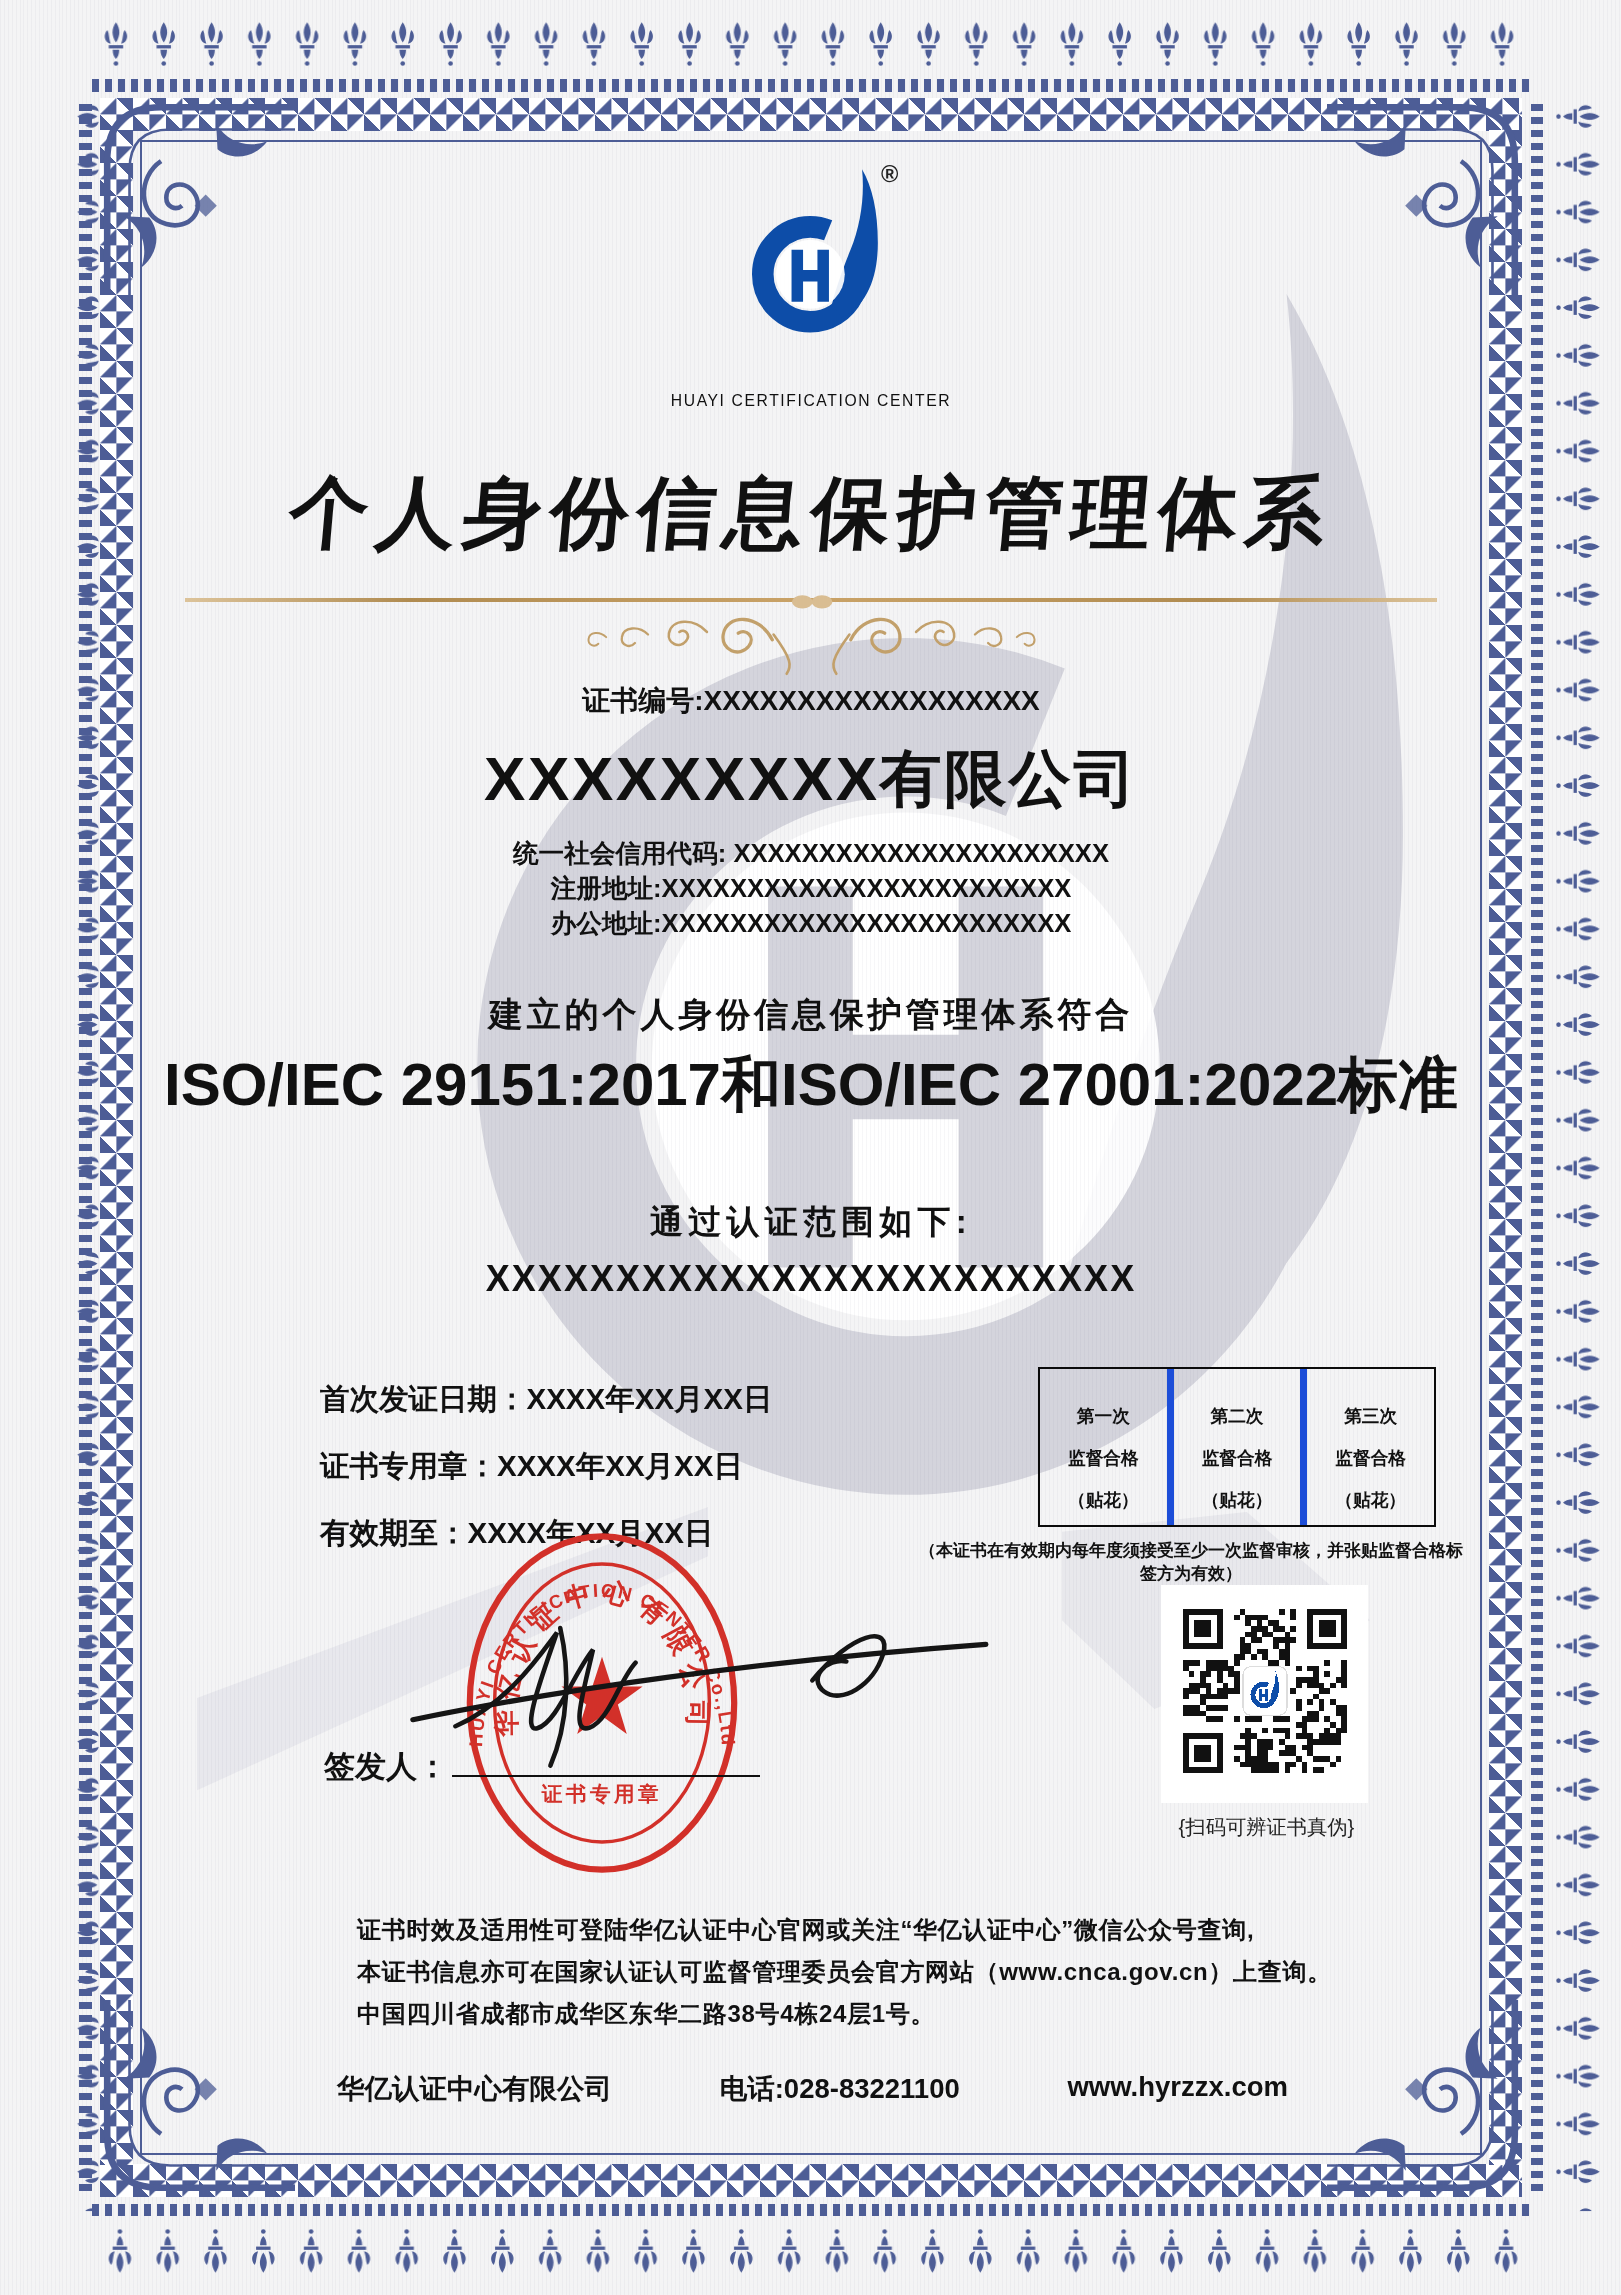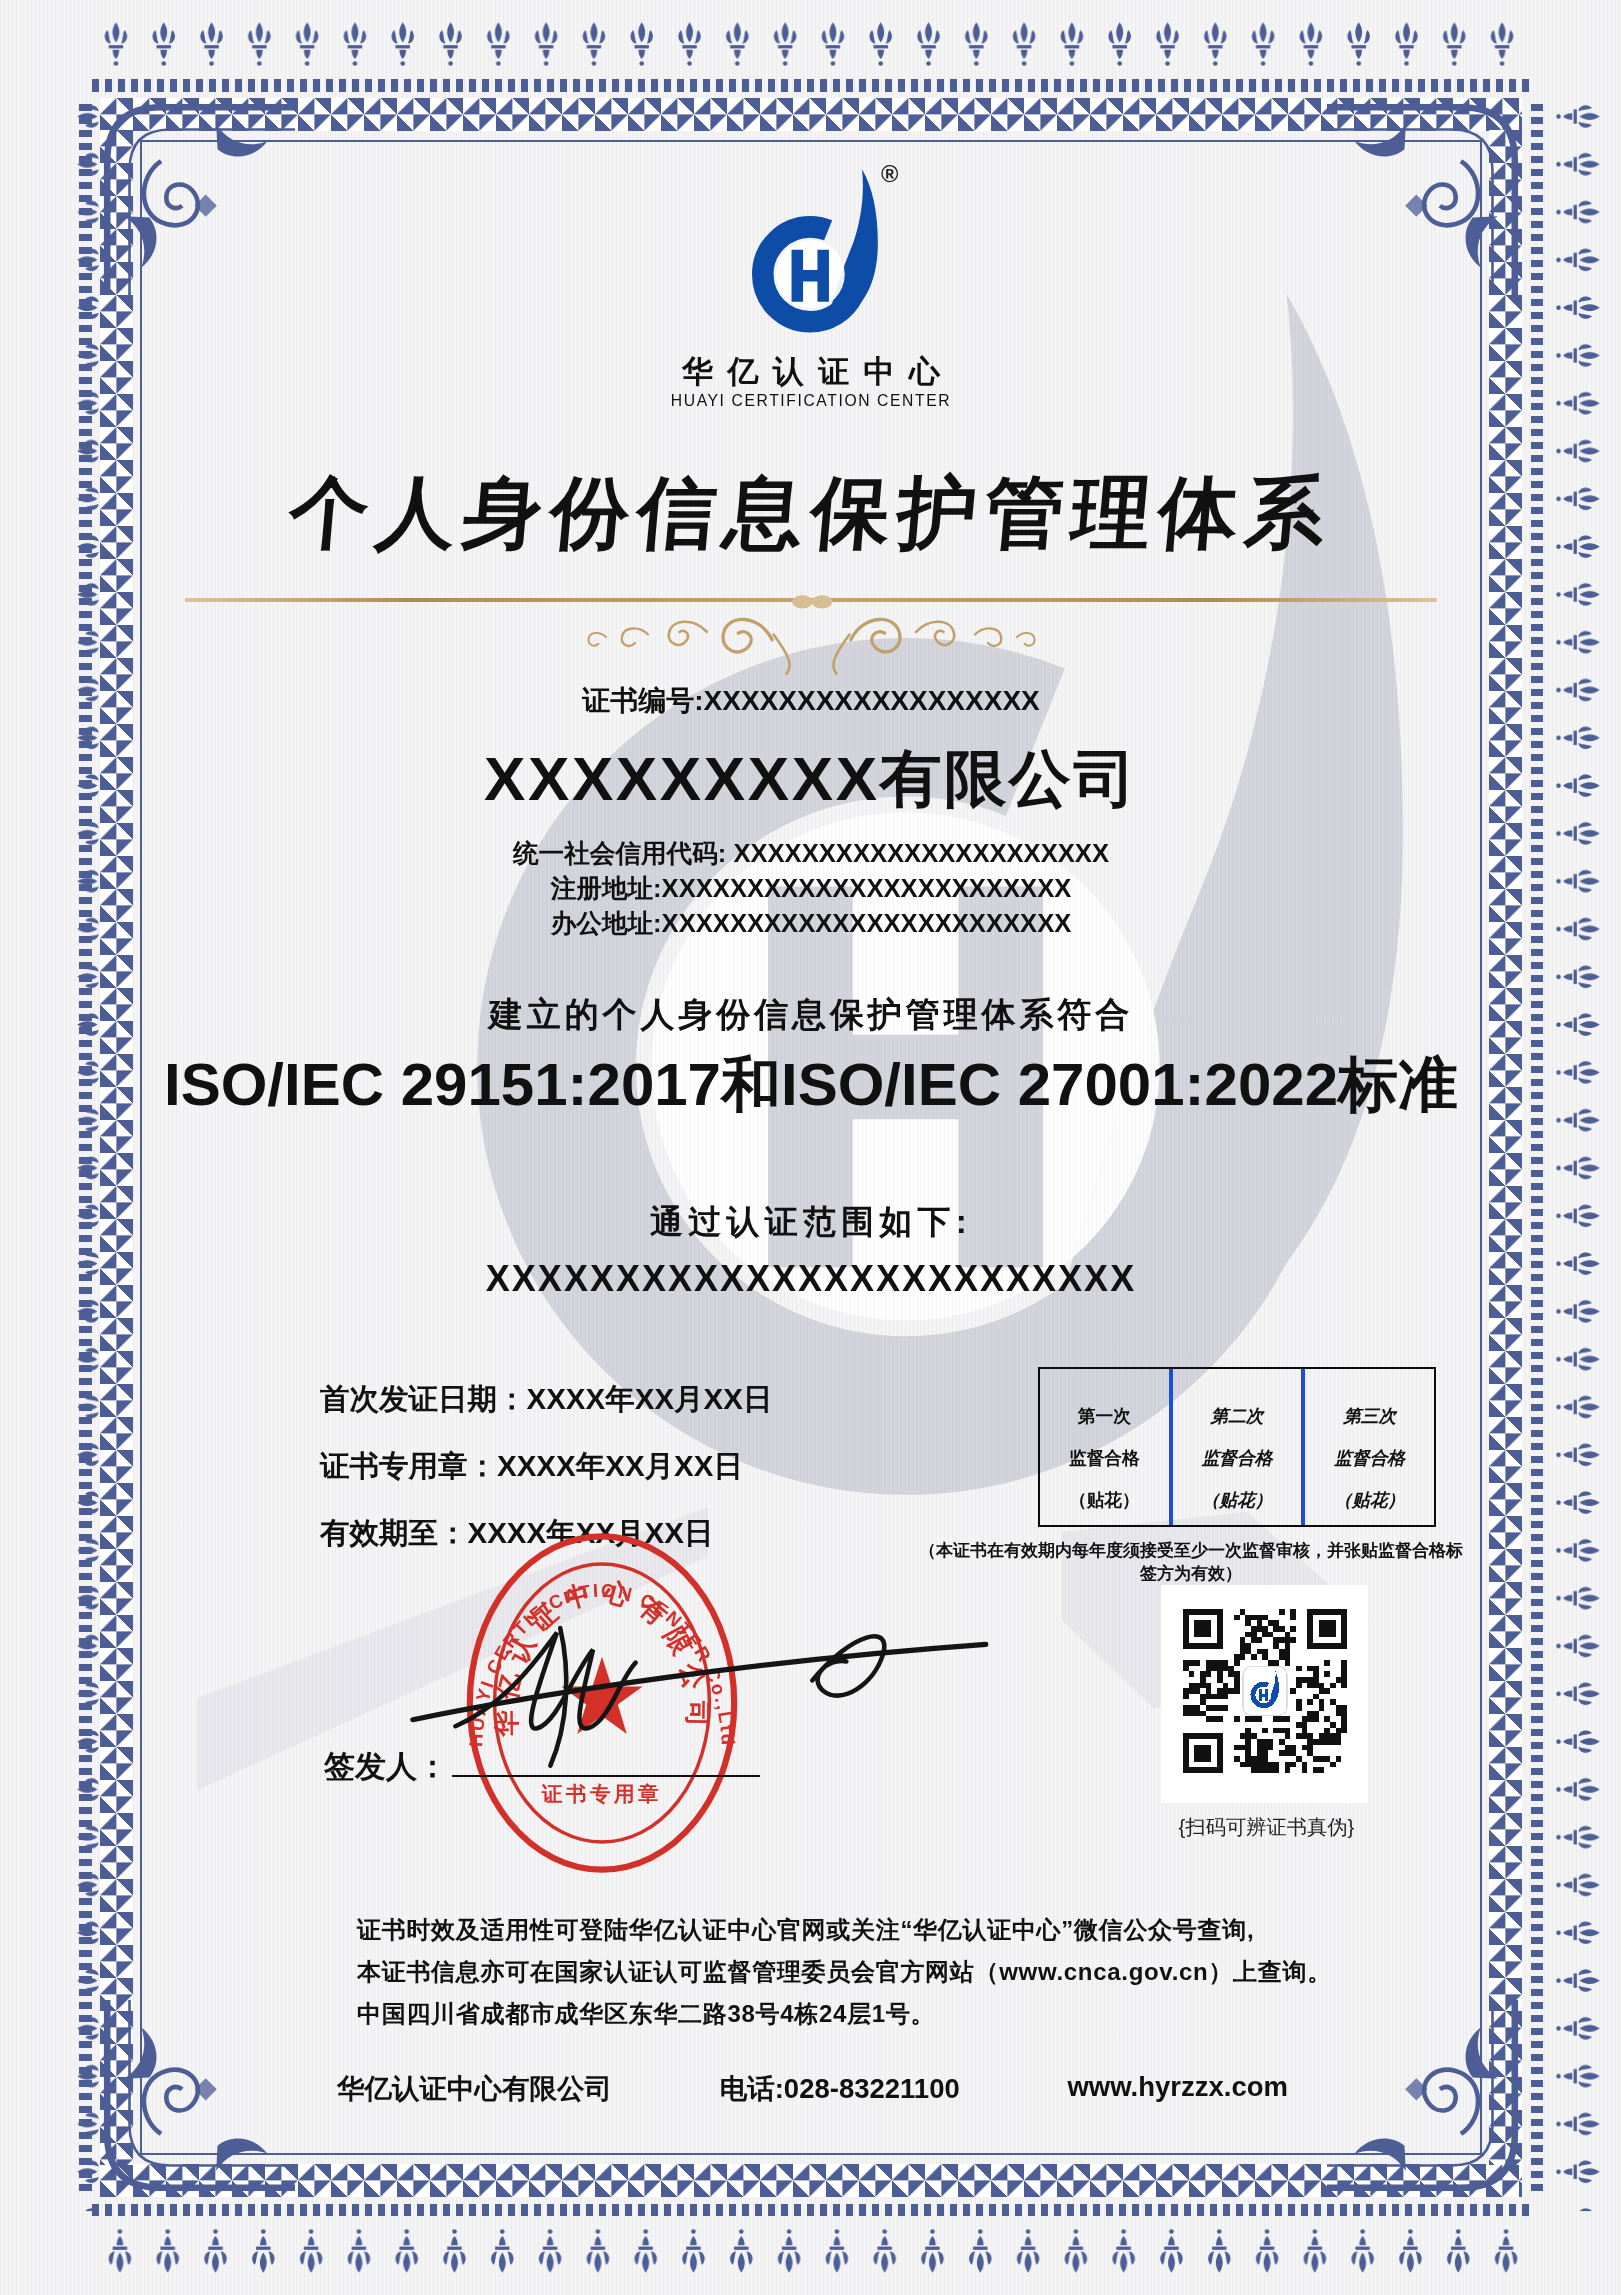--- a/index.html
+++ b/index.html
@@ -61,21 +61,21 @@
   .company{top:737px; font-size:62px; font-weight:900; letter-spacing:2.6px;}
   .info{top:836px; font-size:25.6px; font-weight:700; line-height:35px;}
   .conformity{top:992px; font-size:34px; font-weight:900; letter-spacing:3.9px;}
   .standards{top:1045px; font-size:60px; font-weight:700; white-space:nowrap;}
   .scope-head{top:1200px; font-size:33px; font-weight:900; letter-spacing:5.2px;}
   .scope-val{top:1258px; font-size:36px; font-weight:700; letter-spacing:2px;}
   .date-row{left:320px; font-size:29.5px; font-weight:800; white-space:nowrap;}
   .d1{top:1380px;} .d2{top:1447px;} .d3{top:1514px;}
   .sup-table{left:1038px; top:1367px; width:394px; height:156px; border:2px solid #0b0b0b; display:flex; z-index:5; position:absolute; background:transparent;}
   .sup-cell{flex:1; text-align:center; padding-top:26px; font-size:17.7px; font-weight:700; line-height:42px;}
-  .sup-cell + .sup-cell{border-left:4px solid #1d4ed8;font-style:italic;}
+  .sup-cell + .sup-cell{border-left:7px solid #1d4ed8;}
   .sup-note{left:912px; top:1539px; width:558px; text-align:center; font-size:17px; font-weight:700;}
   .seal-svg{left:452px; top:1524px; width:300px; height:358px;}
   .scribble-svg{left:393px; top:1592px; width:616px; height:203px;}
   .issuer{left:324px; top:1746px; font-size:31px; font-weight:800;}
   .sig-line{display:inline-block; width:308px; height:29px; margin-left:3.9px; border-bottom:2.6px solid #101010; vertical-align:baseline;}
   .qr-box{left:1161px; top:1585px; width:207px; height:218px; background:#fff; position:absolute; z-index:5;}
   .qr-svg{position:absolute; left:21.6px; top:23.6px; width:164px; height:164px;}
   .qr-caption{left:1142px; top:1813px; width:249px; text-align:center; font-size:20.3px; color:#222; font-weight:500;}
   .footer{left:357px; top:1875px; font-size:24px; font-weight:700; line-height:42px; letter-spacing:0.7px;margin-top:34px;}
   .bottom-bar{left:337px; right:334px; top:2071px; display:flex; justify-content:space-between; font-size:27.5px; font-weight:800; position:absolute; z-index:5;}
@@ -153,21 +153,20 @@
       <use href="#corner-sym" width="300" height="300"></use>
     </svg>
   <svg class="corner c-br" viewBox="0 0 300 300" width="197" height="197">
       <use href="#corner-sym" width="300" height="300"></use>
     </svg>
 
   <svg class="ct logo-svg" viewBox="0 0 200 260">
       <use href="#logo-sym" width="200" height="260"></use>
     </svg>
   <div class="ct logo-reg">®</div>
-  <div class="ct center logo-cn">华亿认证中心</div>
   <div class="ct center logo-en">HUAYI CERTIFICATION CENTER</div>
 
   <div class="ct center title">个人身份信息保护管理体系</div>
   <div class="gold-line"></div>
   <svg class="ct gold-flourish" viewBox="0 0 820 130" fill="none" stroke="#c2a06b" stroke-width="5" stroke-linecap="round">
     <ellipse cx="396" cy="12" rx="16" ry="10" fill="#d9bd92" stroke="none"></ellipse>
     <ellipse cx="426" cy="12" rx="16" ry="10" fill="#d9bd92" stroke="none"></ellipse>
     <path d="M350 70 C330 30 280 30 275 62 C271 86 300 98 314 80 C325 66 310 52 298 60"></path>
     <path d="M470 70 C490 30 540 30 545 62 C549 86 520 98 506 80 C495 66 510 52 522 60"></path>
     <path d="M352 62 C380 100 380 110 372 122 M468 62 C440 100 440 110 448 122" stroke-width="4"></path>

